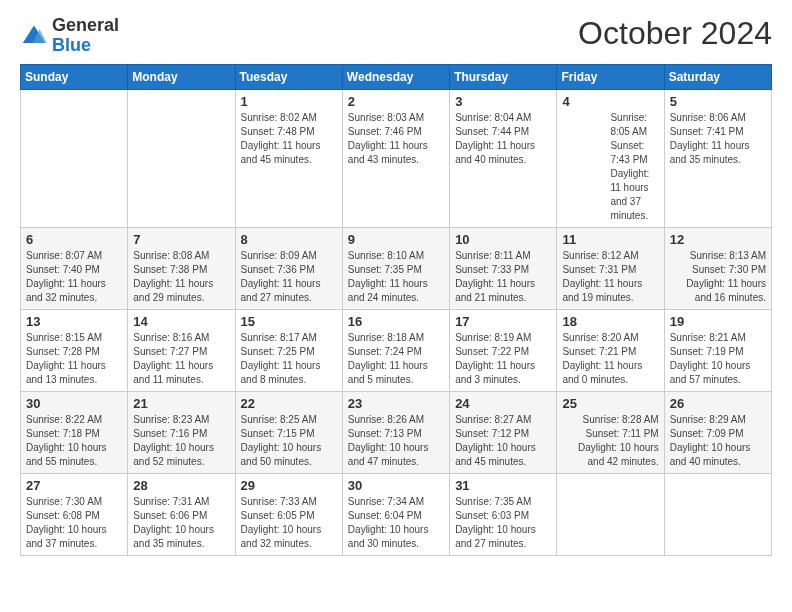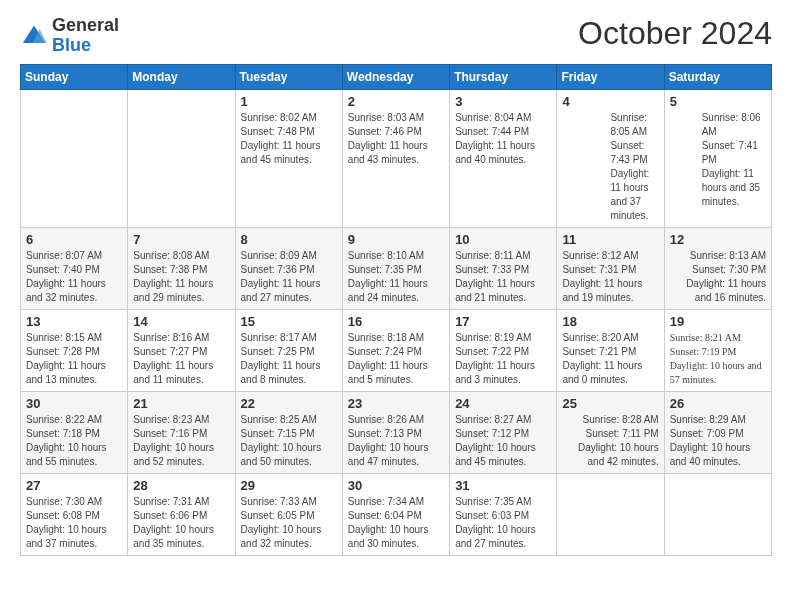--- a/index.html
+++ b/index.html
@@ -147,21 +147,21 @@
 Daylight: 11 hours and 40 minutes.</div>
           </td>
           <td>
             <span class="day-number">4</span>
             <div class="day-info" style="white-space: pre-line; margin-left: 48px;">Sunrise: 8:05 AM
 Sunset: 7:43 PM
 Daylight: 11 hours and 37 minutes.</div>
           </td>
           <td>
             <span class="day-number">5</span>
-            <div class="day-info" style="white-space: pre-line; margin-left: 32px;">Sunrise: 8:06 AM
+            <div class="day-info" style="white-space: pre-line;">Sunrise: 8:06 AM
 Sunset: 7:41 PM
 Daylight: 11 hours and 35 minutes.</div>
           </td>
         </tr>
         <tr>
           <td>
             <span class="day-number">6</span>
             <div class="day-info" style="white-space: pre-line;">Sunrise: 8:07 AM
 Sunset: 7:40 PM
 Daylight: 11 hours and 32 minutes.</div>
@@ -235,21 +235,21 @@
 Daylight: 11 hours and 3 minutes.</div>
           </td>
           <td>
             <span class="day-number">18</span>
             <div class="day-info" style="white-space: pre-line;">Sunrise: 8:20 AM
 Sunset: 7:21 PM
 Daylight: 11 hours and 0 minutes.</div>
           </td>
           <td>
             <span class="day-number">19</span>
-            <div class="day-info" style="white-space: pre-line; font-family: Liberation Serif, serif;">Sunrise: 8:21 AM
+            <div class="day-info" style="white-space: pre-line;">Sunrise: 8:21 AM
 Sunset: 7:19 PM
 Daylight: 10 hours and 57 minutes.</div>
           </td>
         </tr>
         <tr>
           <td>
             <span class="day-number">30</span>
             <div class="day-info" style="white-space: pre-line;">Sunrise: 8:22 AM
 Sunset: 7:18 PM
 Daylight: 10 hours and 55 minutes.</div>

